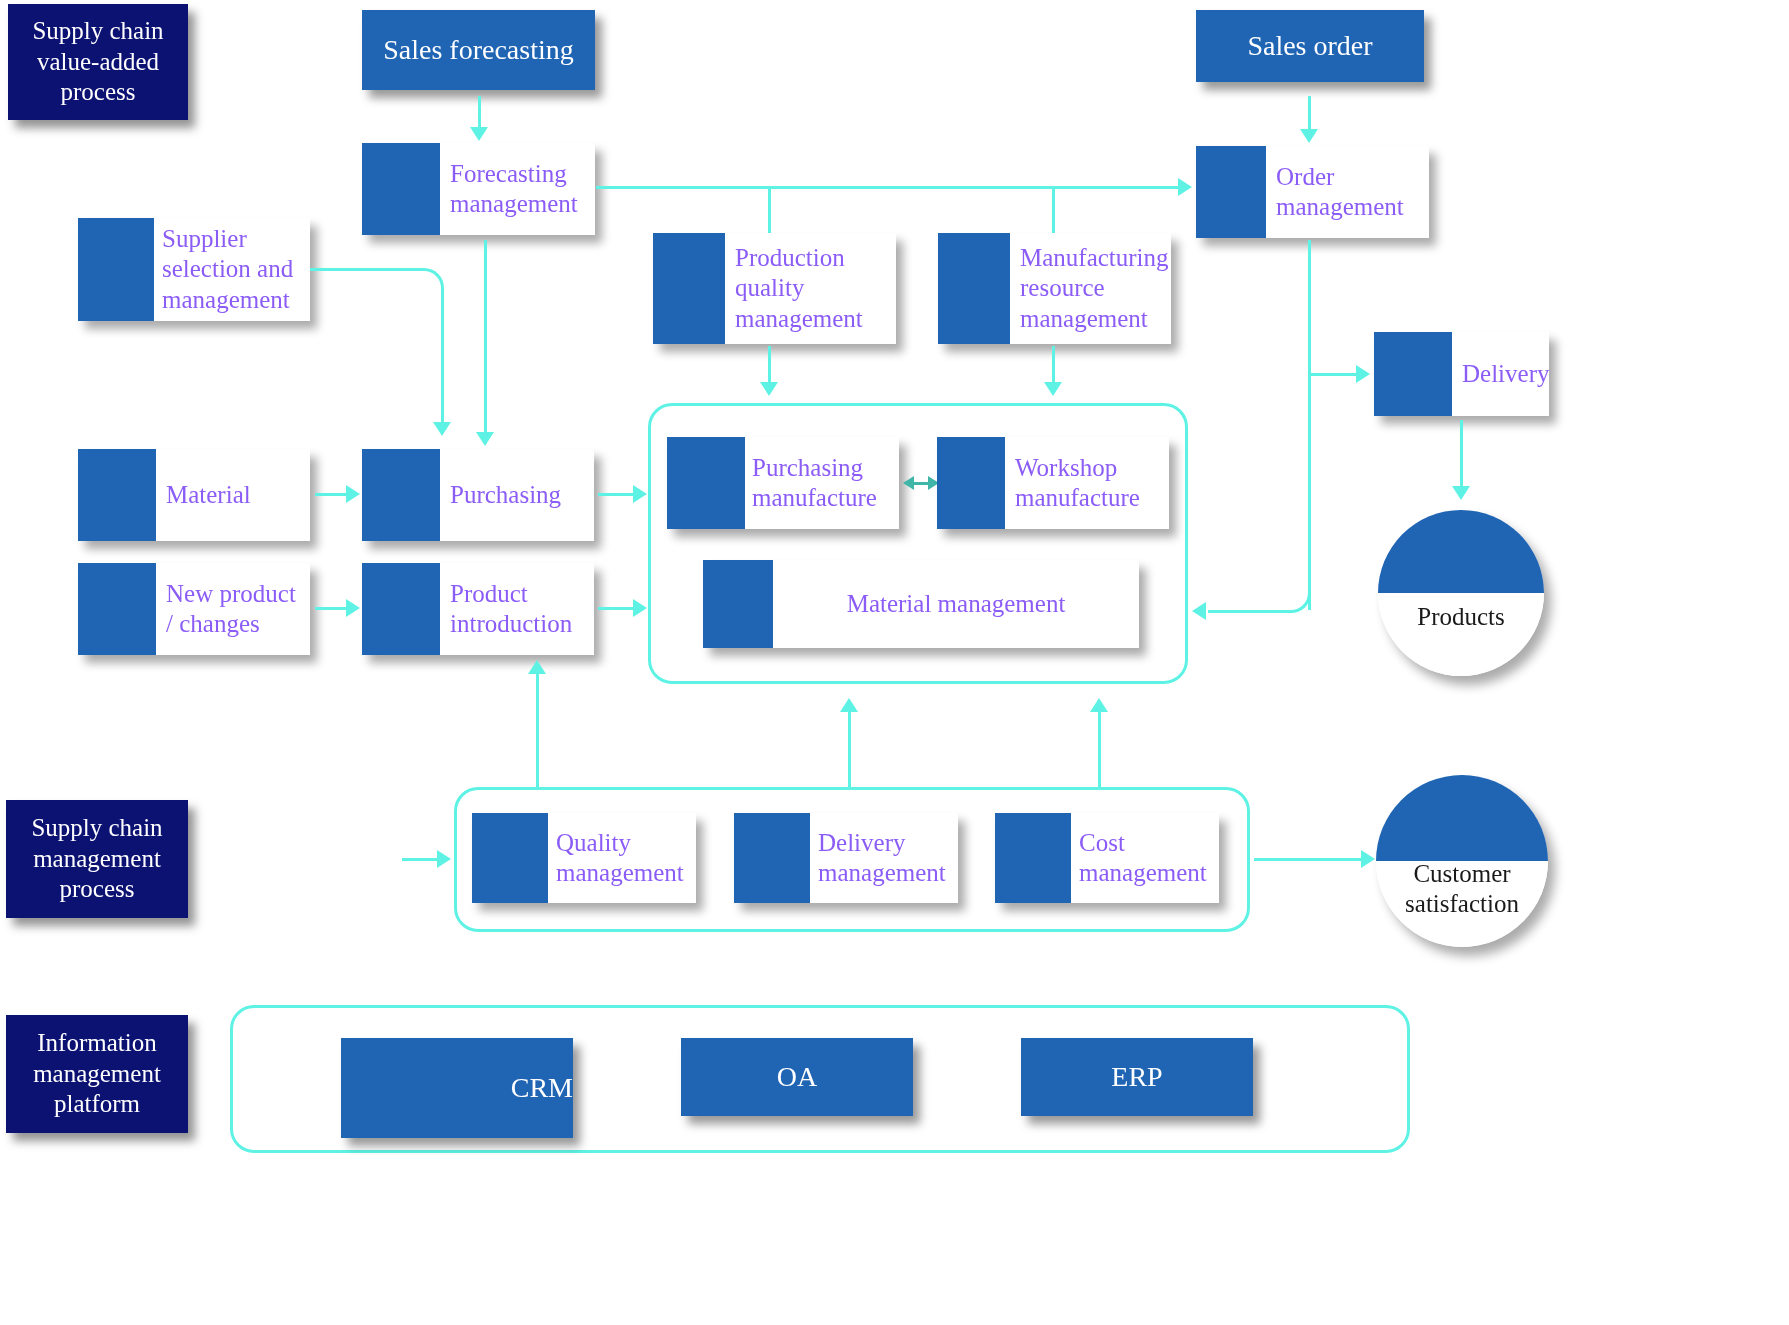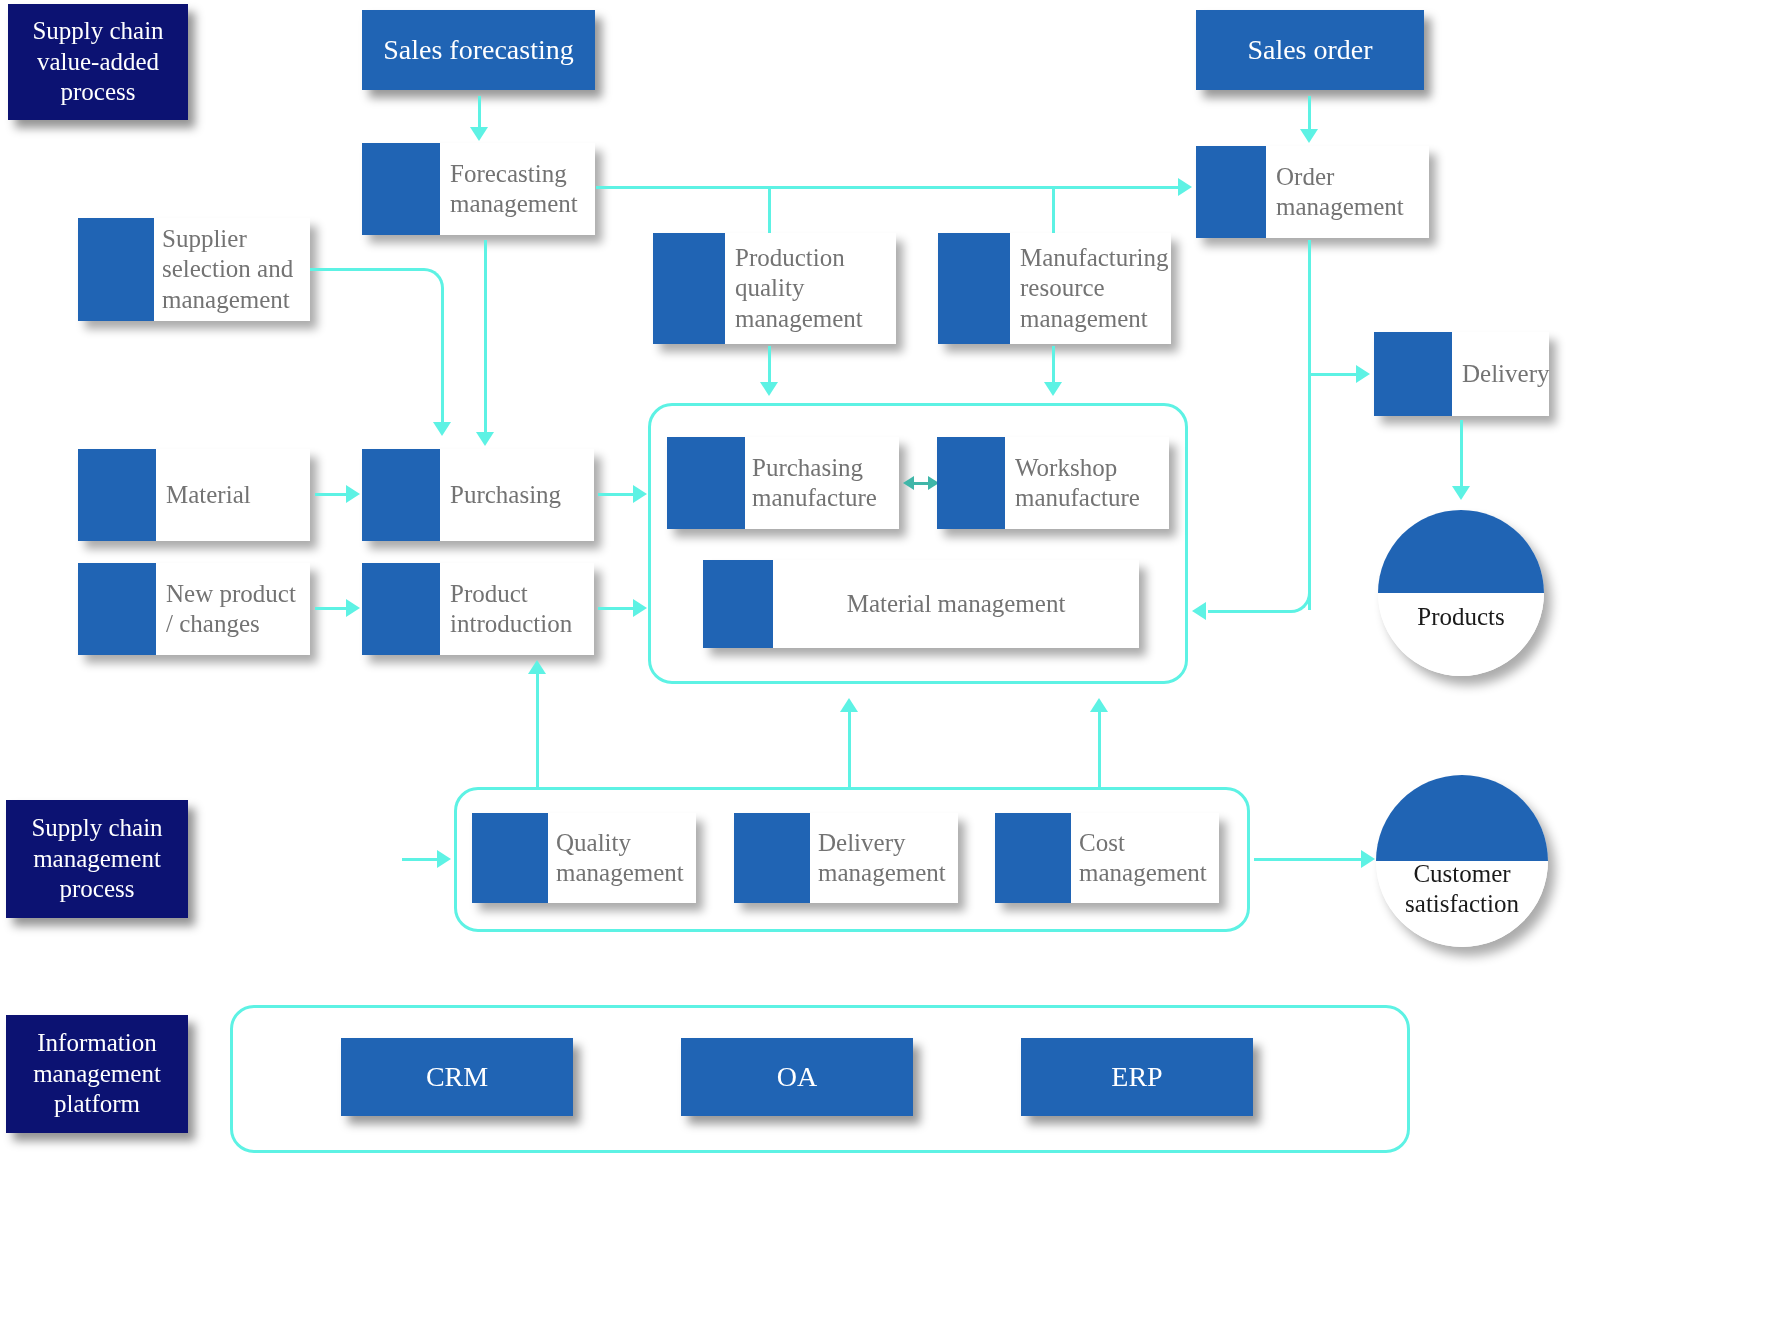--- a/index.html
+++ b/index.html
@@ -27,21 +27,21 @@
     box-shadow:7px 8px 9px rgba(0,0,0,.33);
     box-sizing:border-box;
   }
   .card .tab{
     position:absolute;left:0;top:0;background:#2064B4;
     box-sizing:border-box;
   }
   .card .txt{
     position:absolute;top:0;height:100%;
     display:flex;align-items:center;
-    color:#737373;font-size:25px;line-height:1.22;
+    color:#8b5cf6;font-size:25px;line-height:1.22;
     white-space:pre-line;box-sizing:border-box;
   }
   .card.centered .txt{justify-content:center;}
 
   
   .halfcircle{
     position:absolute;border-radius:50%;
     background:linear-gradient(to bottom,#2064B4 0,#2064B4 50%,#ffffff 50%,#ffffff 100%);
     box-shadow:7px 9px 11px rgba(0,0,0,.33);
     box-sizing:border-box;
@@ -93,21 +93,21 @@
   </div>
   <div class="navy" style="left:6px;top:1015px;width:182px;height:118px;">
     <span>Information
 management
 platform</span>
   </div>
 
   <div class="solidblue" style="left:362px;top:10px;width:233px;height:80px;">
     <span>Sales forecasting</span>
   </div>
-  <div class="solidblue" style="left:1196px;top:10px;width:228px;height:80px;">
+  <div class="solidblue" style="left:1196px;top:10px;width:228px;height:72px;">
     <span>Sales order</span>
   </div>
 
   <div class="vline" style="left:478px;top:96px;height:33px;"></div>
   <div class="arrow down" style="left:470px;top:127px;"></div>
 
   <div class="vline" style="left:1308px;top:96px;height:35px;"></div>
   <div class="arrow down" style="left:1300px;top:129px;"></div>
 
   <div class="card" style="left:362px;top:143px;width:233px;height:92px;">
@@ -271,21 +271,21 @@
   <div class="hline" style="left:1254px;top:858px;width:108px;"></div>
   <div class="arrow right" style="left:1361px;top:850px;"></div>
 
   <div class="halfcircle" style="left:1376px;top:775px;width:172px;height:172px;">
     <div class="lbl" style="top:84px;">Customer
 satisfaction</div>
   </div>
 
   <div class="group" style="left:230px;top:1005px;width:1180px;height:148px;"></div>
 
-  <div class="solidblue" style="left:341px;top:1038px;width:232px;height:78px;">
+  <div class="solidblue" style="left:341px;top:1038px;width:232px;height:100px;justify-content:flex-end;">
     <span>CRM</span>
   </div>
   <div class="solidblue" style="left:681px;top:1038px;width:232px;height:78px;">
     <span>OA</span>
   </div>
   <div class="solidblue" style="left:1021px;top:1038px;width:232px;height:78px;">
     <span>ERP</span>
   </div>
 
 </div>

